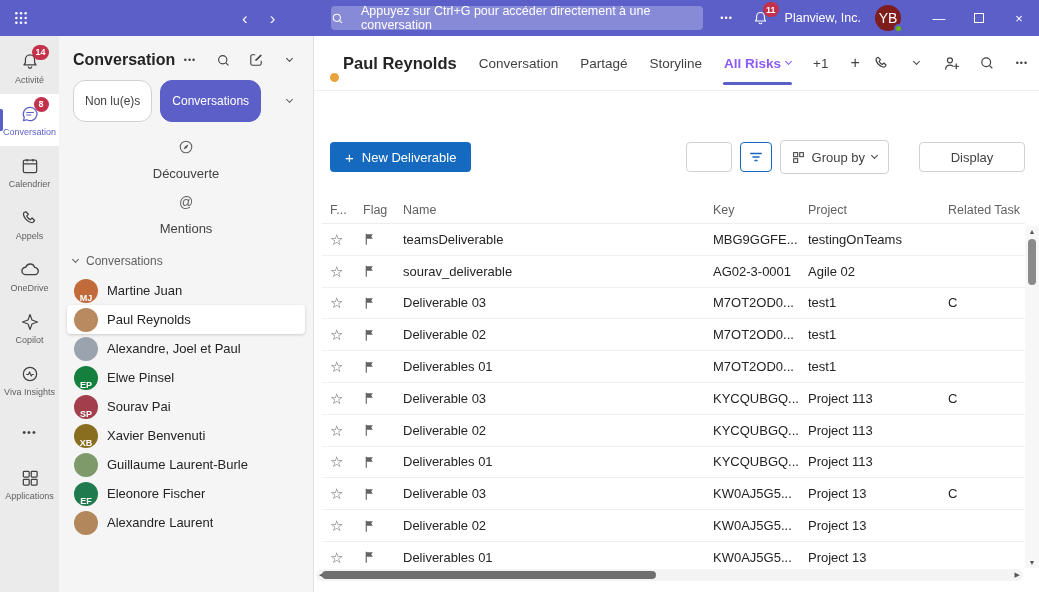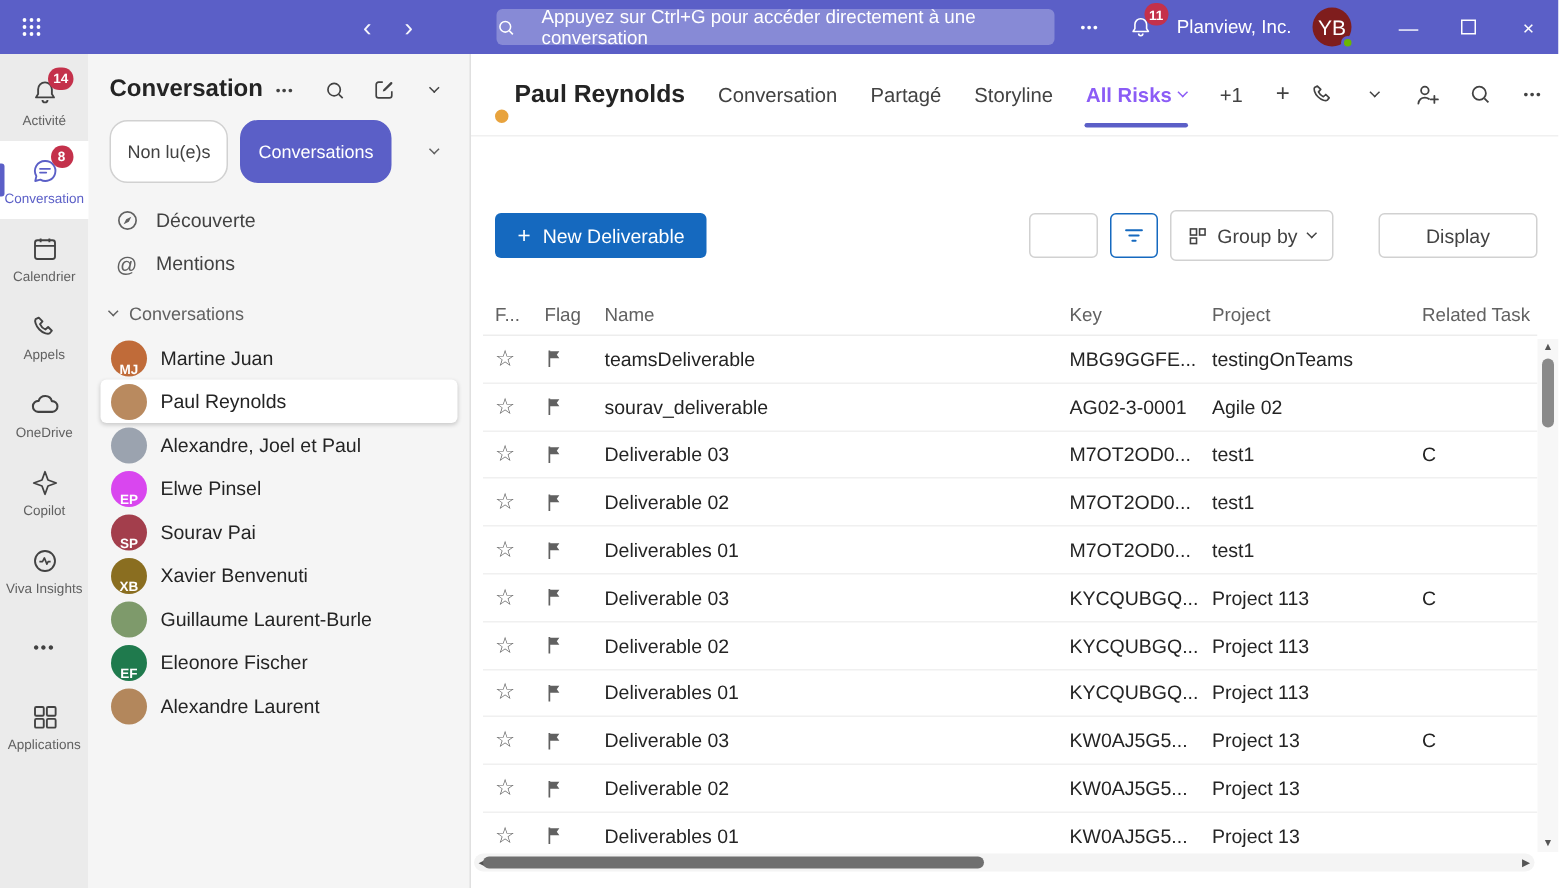--- a/index.html
+++ b/index.html
@@ -54,21 +54,21 @@
   .panel-actions { display:flex; align-items:center; gap:13px; color:#424242; }
   .icon-btn { width:20px; height:20px; display:flex; align-items:center; justify-content:center; color:#424242; }
   .pills { display:flex; align-items:center; gap:8px; padding:2px 14px 10px; }
   .pill { font-size:12px; padding:13px 11px; border-radius:12px; }
   .pill.unread { background:#fff; border:1px solid #D1D1D1; color:#424242; }
   .pill.on { background:var(--brand,#5B5FC7); border:1px solid var(--brand,#5B5FC7); color:#fff; }
   .pills .pill-chev { margin-left:auto; color:#616161; }
   .chev-css { width:7px; height:7px; border-right:1.6px solid currentColor; border-bottom:1.6px solid currentColor;
     transform:rotate(45deg); display:inline-block; margin-top:-3px; }
   .chev-xs { width:5px; height:5px; border-width:1.4px; }
-  .panel-link { display:flex; align-items:center; gap:11px; padding:6px 17px; font-size:13px; color:#424242; cursor:pointer; }
+  .panel-link { display:flex; align-items:center; gap:11px; padding:6px 17px; font-size:13px; color:#424242; cursor:pointer;flex-direction:column; }
   .pl-icon { width:17px; height:17px; display:flex; align-items:center; justify-content:center; color:#616161; }
   .at-glyph { font-size:14px; color:#616161; }
   .section-label { display:flex; align-items:center; gap:8px; padding:12px 14px 8px; font-size:12px; color:#616161; cursor:pointer; }
   .chat-items { display:flex; flex-direction:column; }
   .chat-item { display:flex; align-items:center; gap:9px; height:29px; margin:0 8px; padding:0 7px; border-radius:4px;
     font-size:13px; cursor:pointer; flex:0 0 29px; }
   .chat-item.selected { background:#fff; box-shadow:0 1px 3px rgba(0,0,0,.18); }
   .chat-avatar { width:24px; height:24px; border-radius:50%; color:#fff; font-size:9px; font-weight:bold;
     display:flex; align-items:flex-end; justify-content:center; flex:0 0 24px; }
   .chat-name { white-space:nowrap; overflow:hidden; }
@@ -340,21 +340,21 @@
           </div>
 
           <div class="chat-item">
             <span class="chat-avatar" style="background: rgb(155, 163, 175);">
               <span></span>
             </span>
             <span class="chat-name">Alexandre, Joel et Paul</span>
           </div>
 
           <div class="chat-item">
-            <span class="chat-avatar" style="background: #d946ef;">
+            <span class="chat-avatar" style="background: #15803d;">
               <span>EP</span>
             </span>
             <span class="chat-name">Elwe Pinsel</span>
           </div>
 
           <div class="chat-item">
             <span class="chat-avatar" style="background: rgb(163, 62, 76);">
               <span>SP</span>
             </span>
             <span class="chat-name">Sourav Pai</span>

